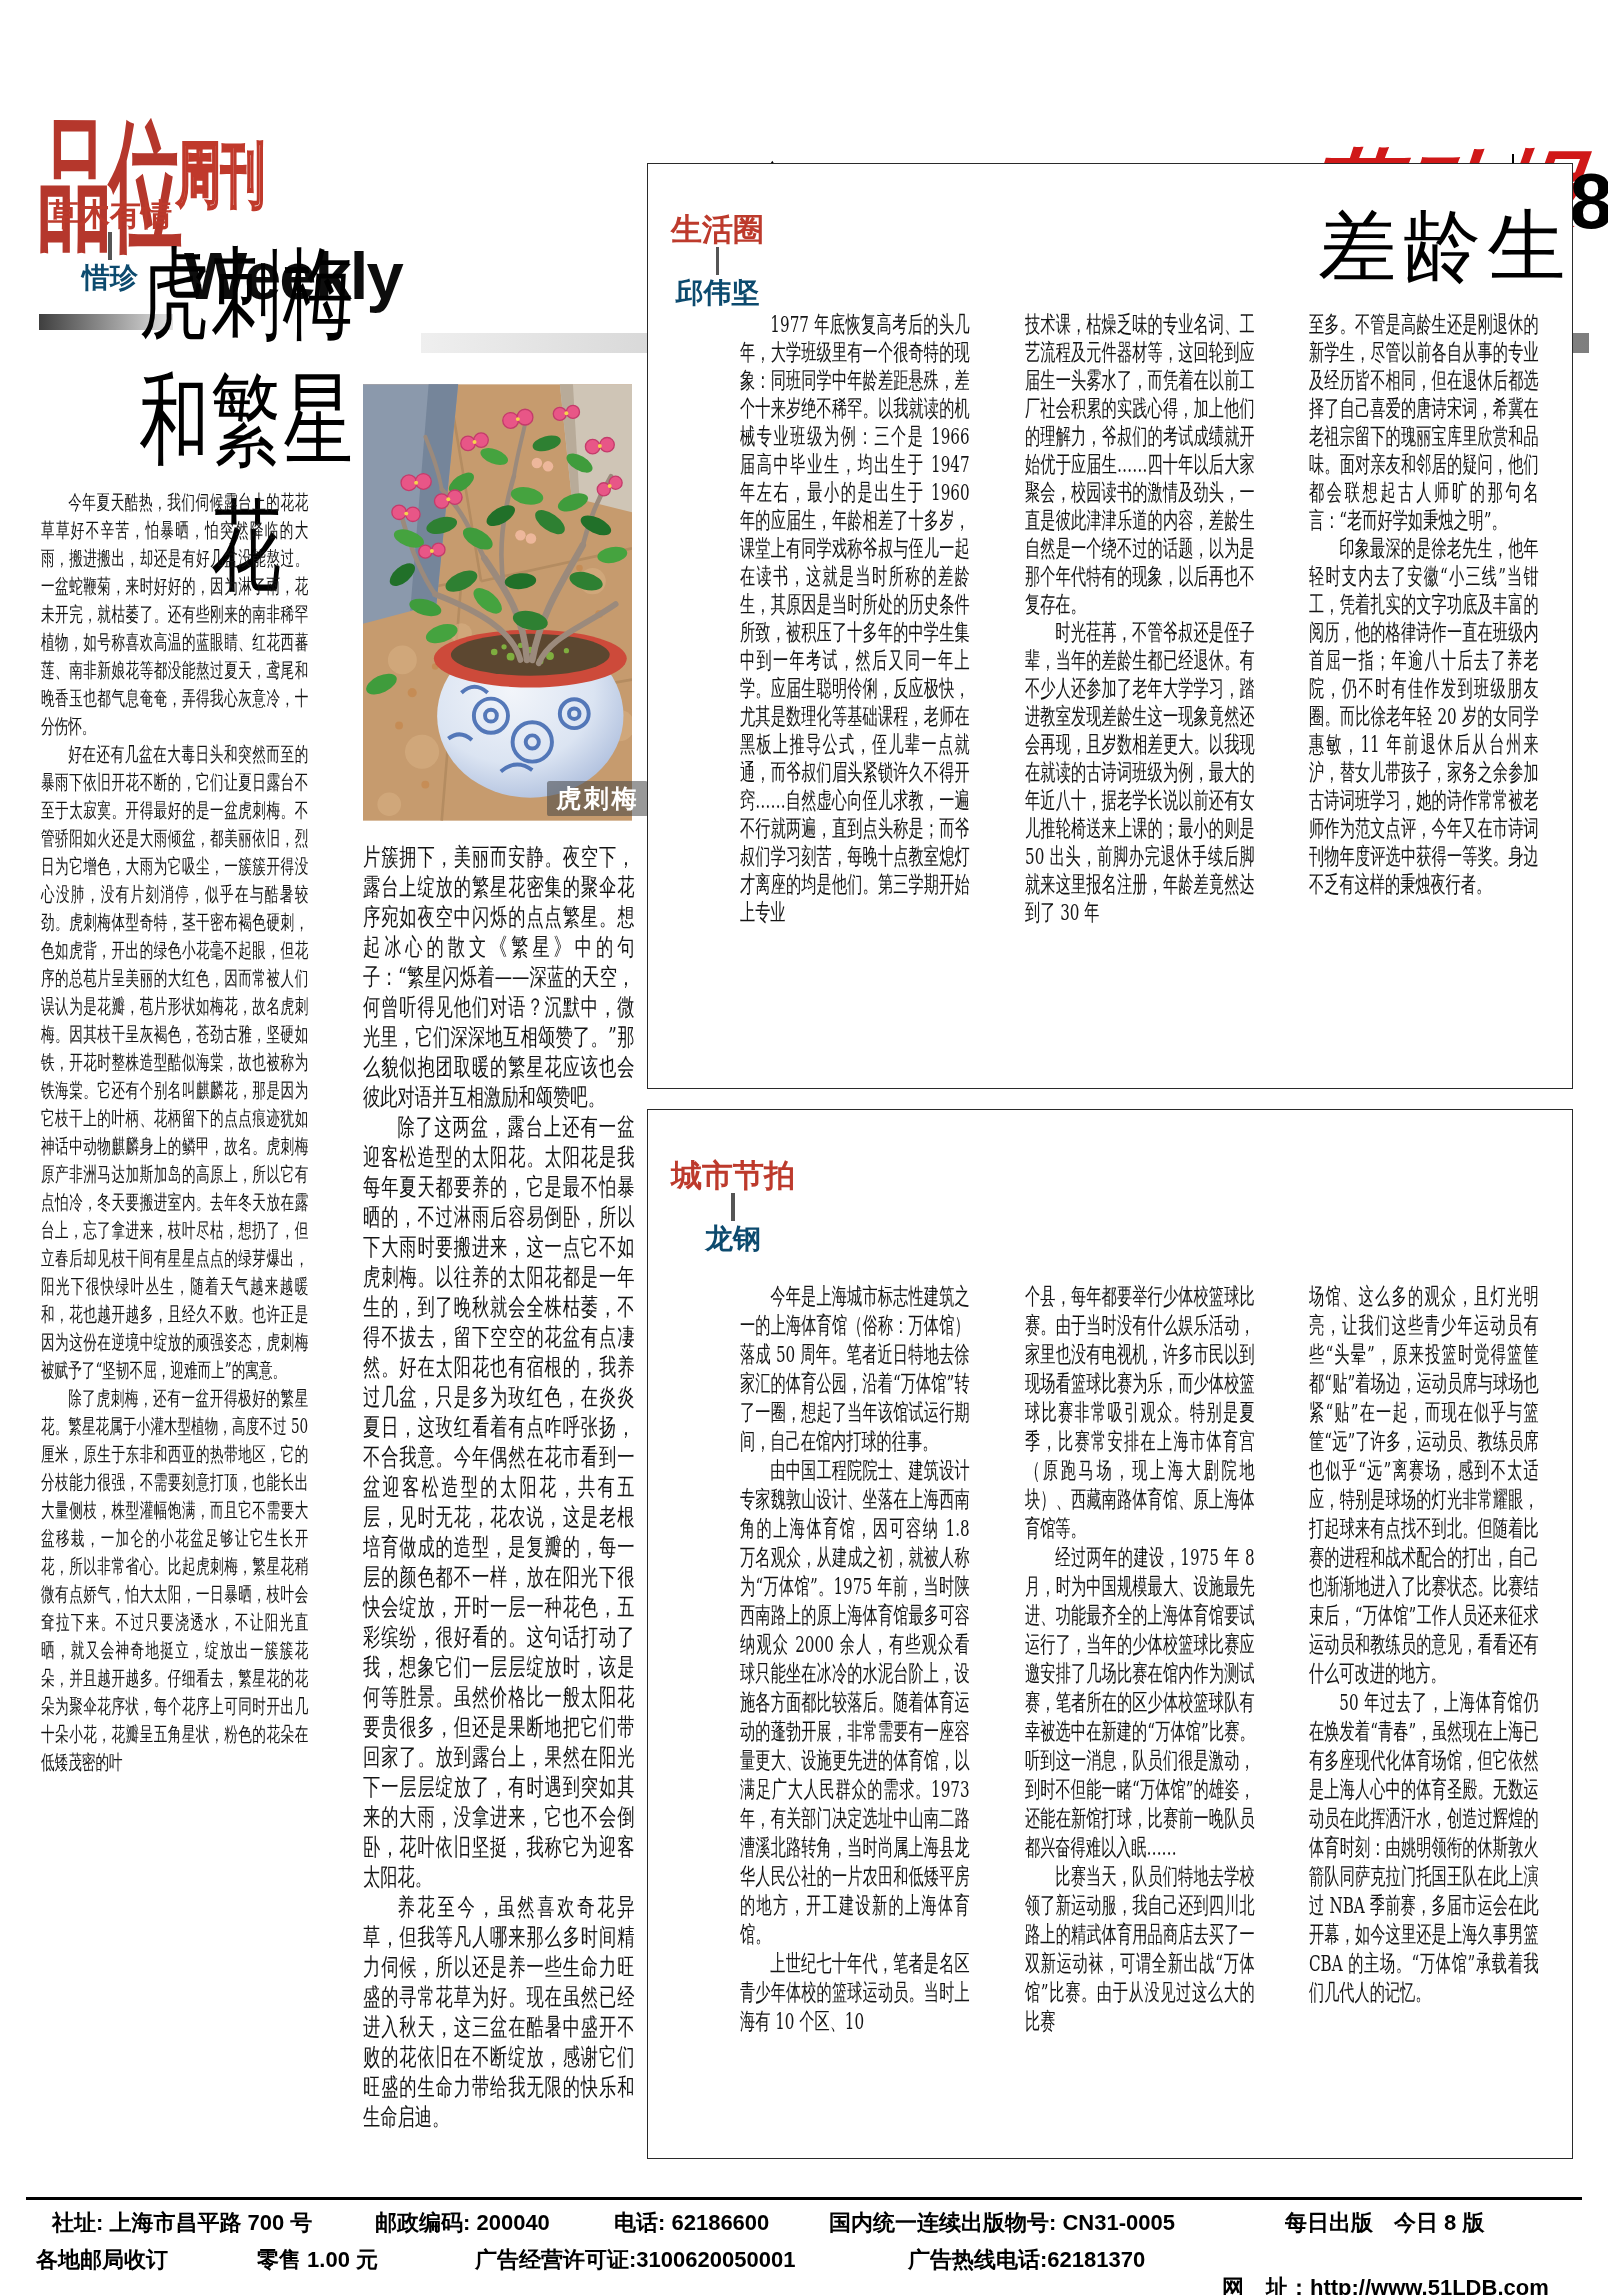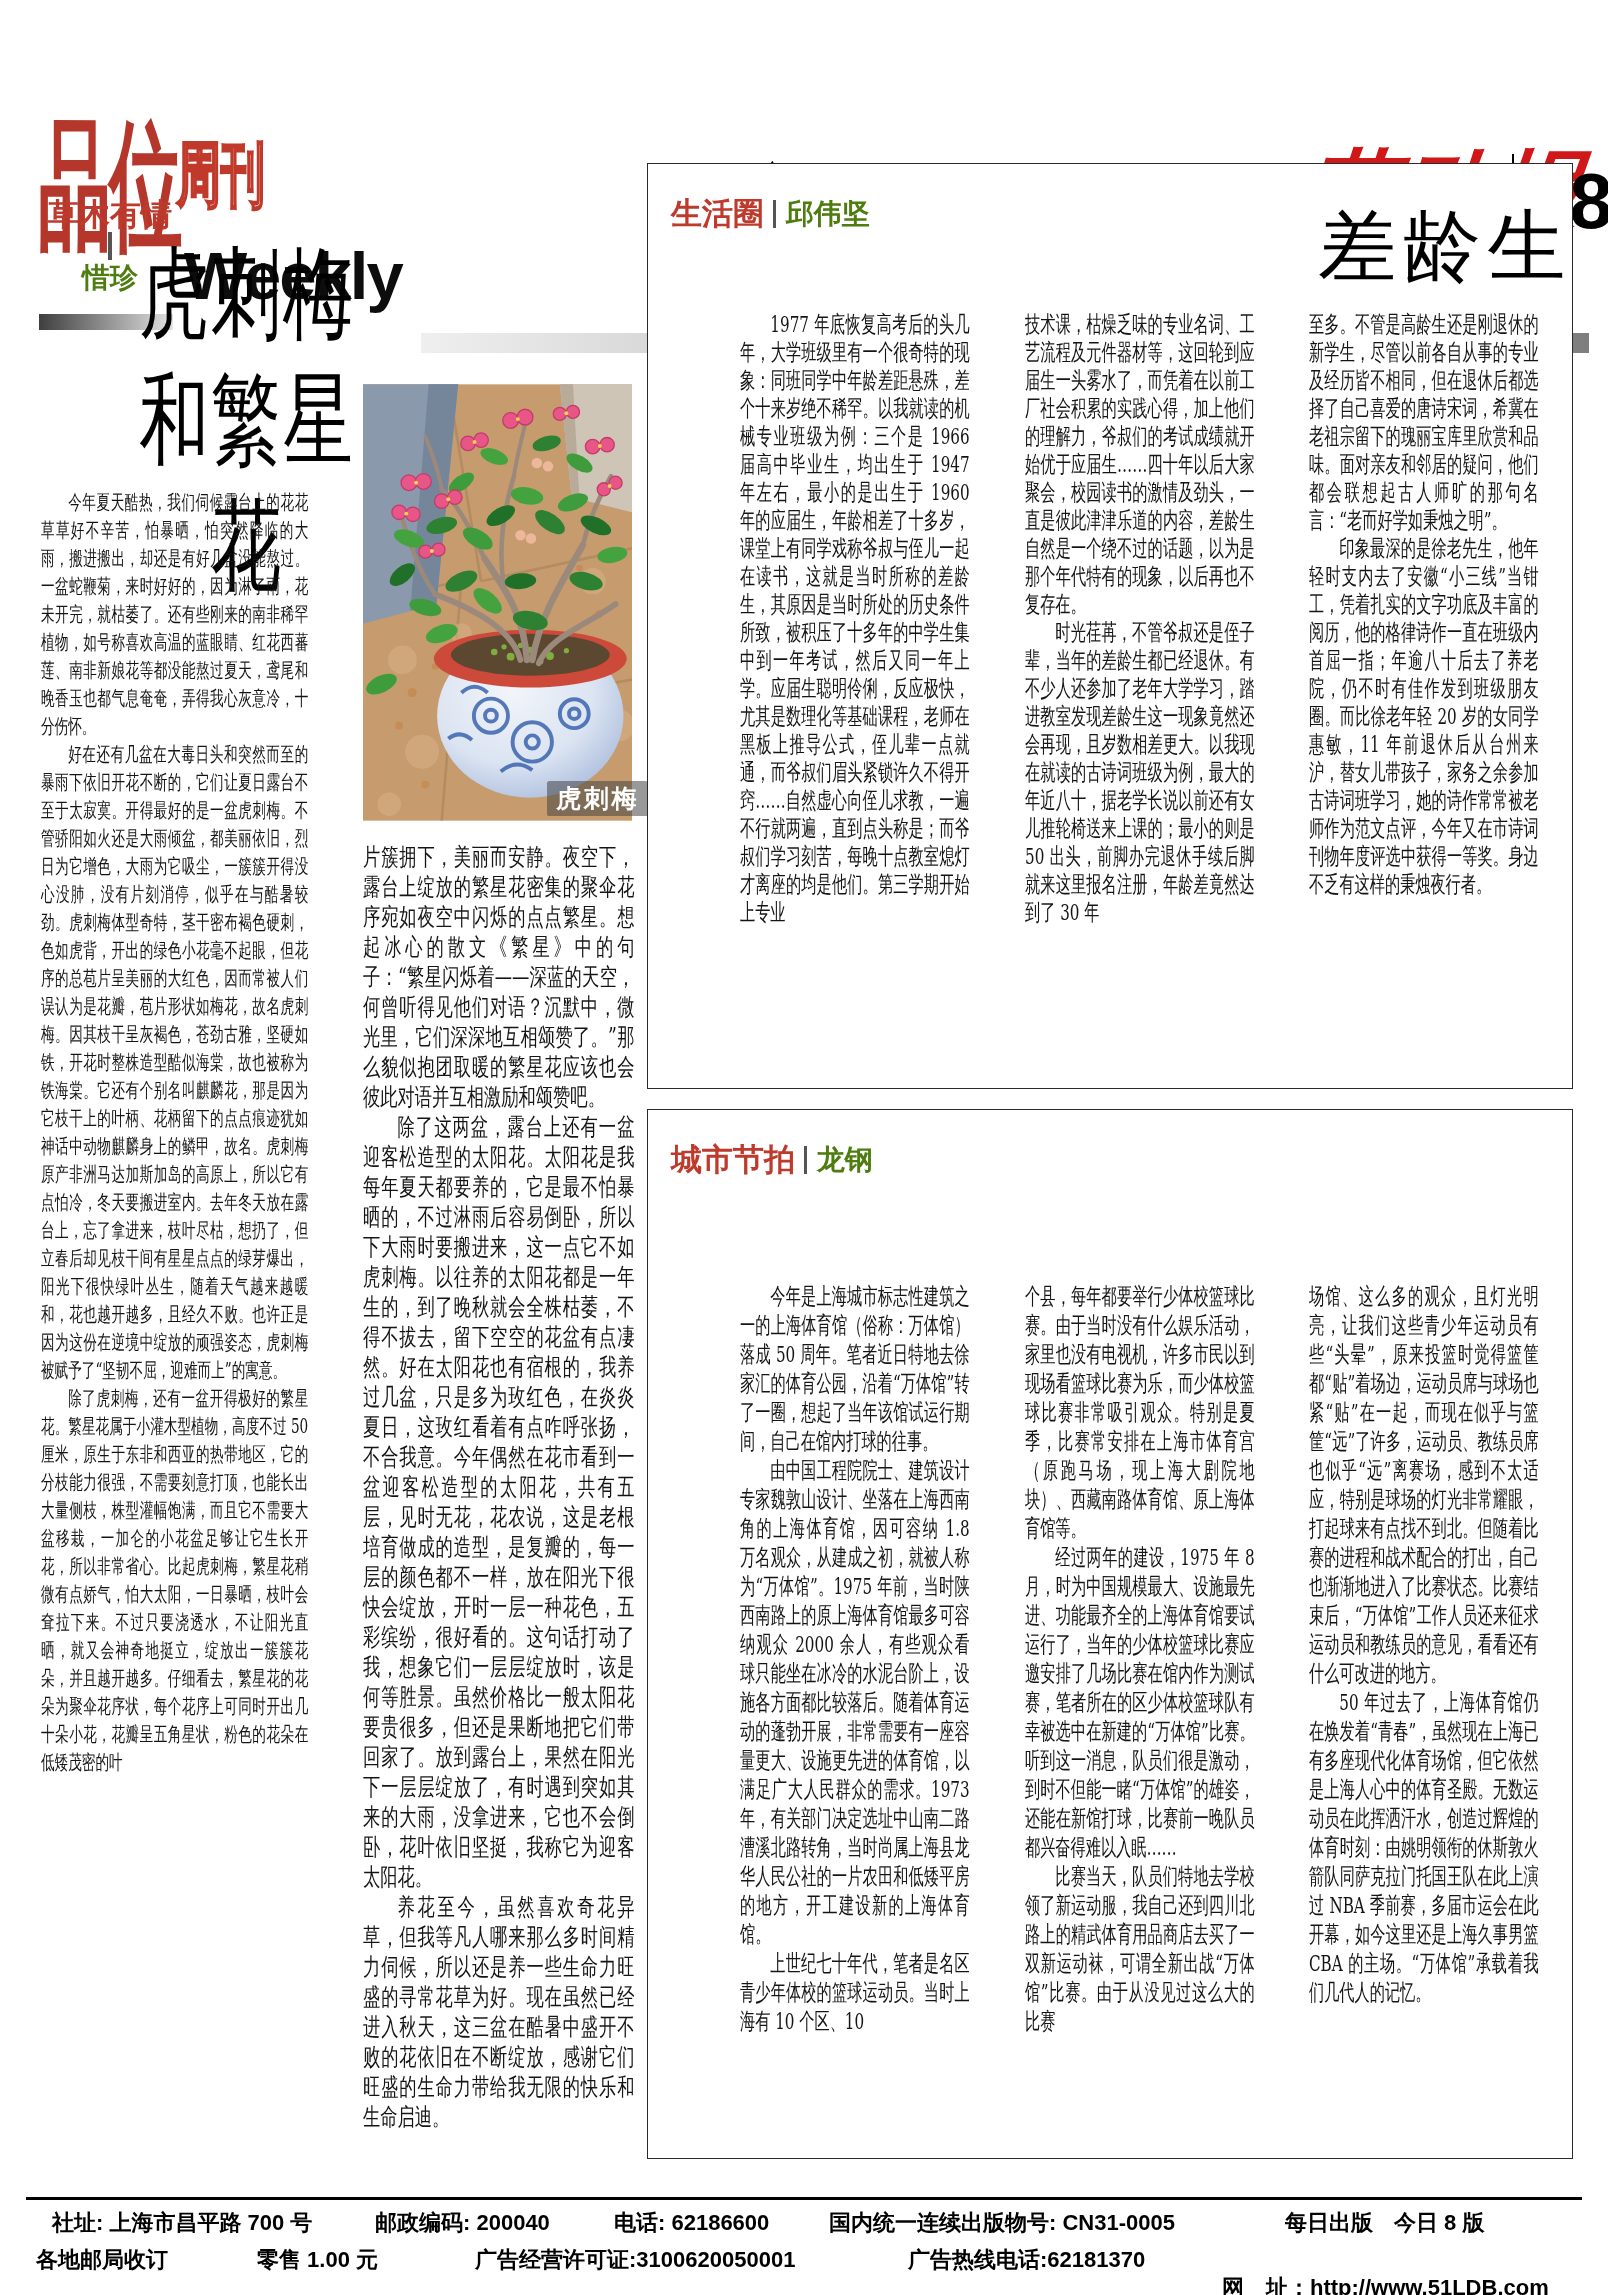--- a/index.html
+++ b/index.html
@@ -23,40 +23,40 @@
   .head-divider{left:1512px;top:154px;width:2px;height:160px;background:#000;}
   .page-num{left:1526px;top:162px;font-family:"Liberation Sans",sans-serif;font-weight:600;
             font-size:78px;line-height:78px;color:#000;}
   .dateline{left:41px;top:365px;font-family:"Liberation Sans",sans-serif;font-weight:600;
             font-size:20.4px;line-height:26px;color:#000;white-space:nowrap;}
   .dateline span{margin-right:22.3px;}
   
   .sec-label{display:flex;align-items:center;font-weight:700;}
   .sec-label .red{color:#bd3a2c;font-size:31px;line-height:35px;}
   .sec-label .bar{width:3.3px;height:28px;background:#555;margin:0 9.2px;}
-  .sec-label .auth{color:#4d7c0f;font-size:28px;line-height:35px;}
+  .sec-label .auth{color:#0c4a6e;font-size:28px;line-height:35px;}
   
   .l-title{left:53px;top:231px;width:388px;text-align:center;font-size:100px;line-height:126px;
            color:#000;transform:scaleX(.70);transform-origin:50% 0;letter-spacing:2.6px;}
   .col{text-align:justify;transform-origin:0 0;}
   .col p{margin:0;text-indent:2em;}
   .col p.cont{text-indent:0;}
   .col-a{left:41px;top:488px;width:393px;transform:scaleX(.68);font-size:20px;line-height:28px;}
   .col-b{left:363px;top:842px;width:377px;transform:scaleX(.72);font-size:24px;line-height:30px;}
   
   .photo{left:363px;top:384px;width:269px;height:437px;overflow:hidden;}
   .photo svg{display:block;}
   .photo-cap{left:547px;top:781px;background:rgba(70,70,70,.55);color:#fff;
              font-family:"Liberation Sans",sans-serif;font-weight:700;font-size:25px;
              line-height:32px;padding:1.3px 9.2px;letter-spacing:2.6px;border-radius:2.6px;}
   
   .box{position:absolute;border:1.3px solid #2a2a2a;background:#fff;}
   .box1{left:647px;top:163px;width:924px;height:924px;}
   .box2{left:647px;top:1109px;width:924px;height:1048px;}
-  .box .sec-label{position:absolute;left:23px;top:32px;}
+  .box .sec-label{position:absolute;left:23px;top:48px;flex-direction:column;}
   .box-title{position:absolute;left:0;width:100%;text-align:right;color:#000;}
   .box1 .box-title{top:41px;font-size:78px;line-height:83px;letter-spacing:6.6px;}
   .box2 .box-title{top:66px;font-size:72px;line-height:79px;letter-spacing:1.3px;}
   .bcol{position:absolute;text-align:justify;transform:scaleX(.66);transform-origin:0 0;
         font-size:23px;line-height:28px;width:348px;}
   .bcol p{margin:0;text-indent:2em;}
   .bcol p.cont{text-indent:0;}
   .box1 .bcol{top:146px;}
   .box2 .bcol{top:172px;line-height:29px;}
   .bc1{left:92px;} .bc2{left:377px;} .bc3{left:661px;}

